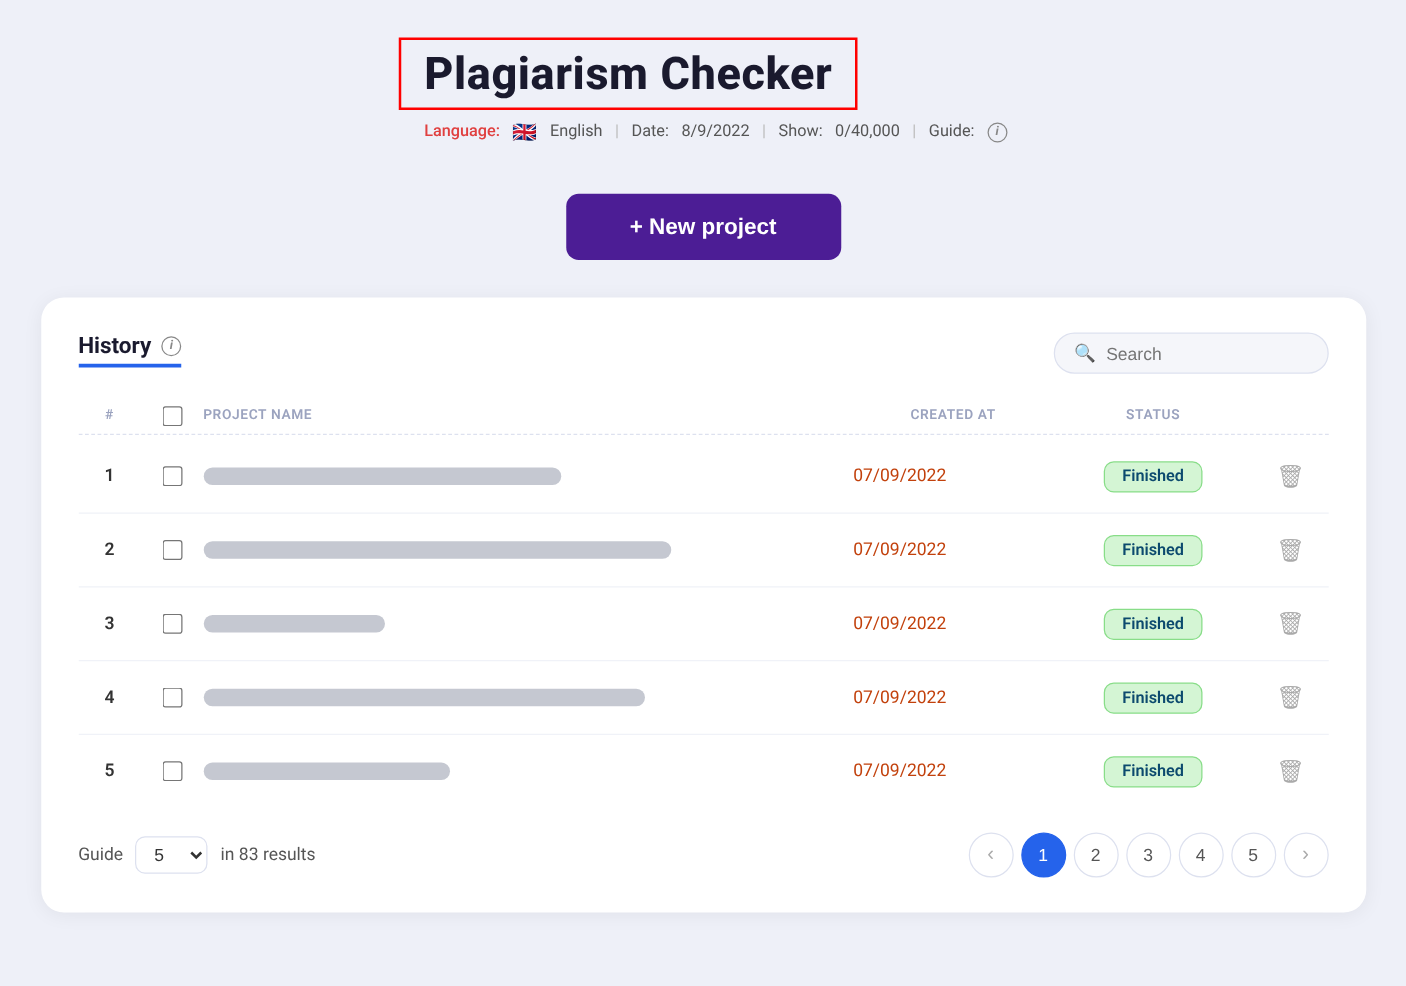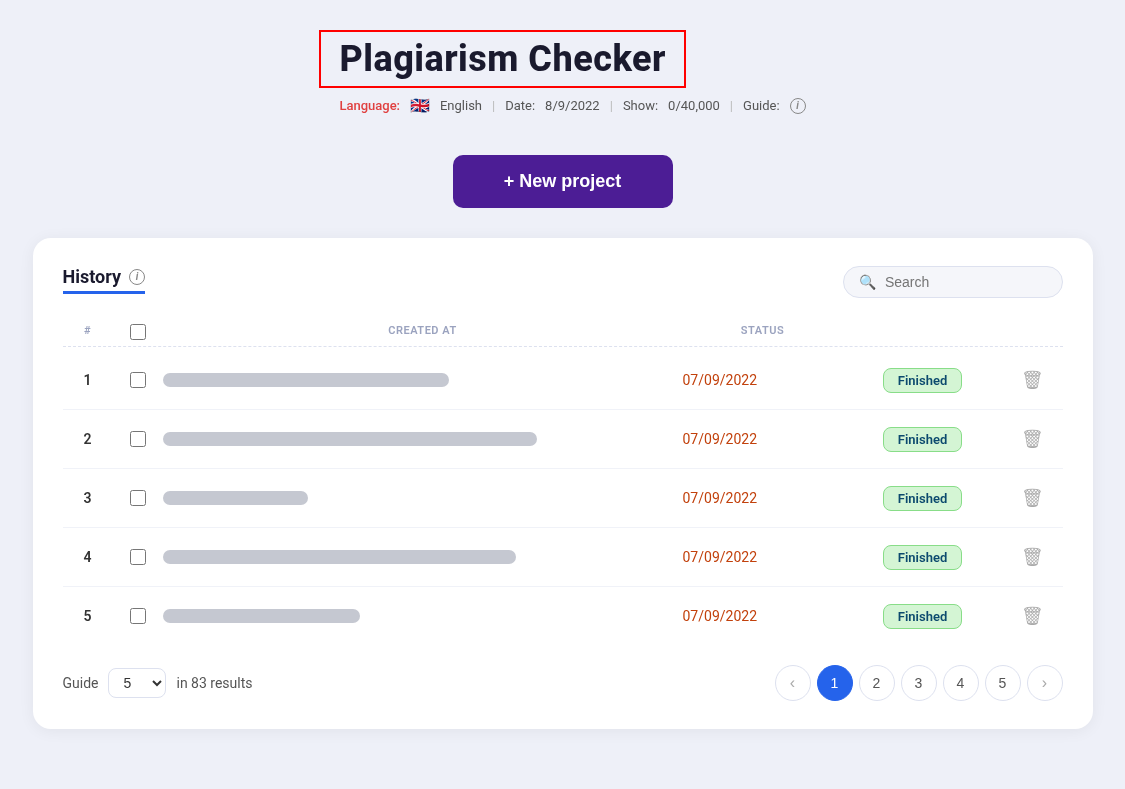--- a/index.html
+++ b/index.html
@@ -337,20 +337,21 @@
       <span class="search-icon">🔍</span>
       <input class="search-input" type="text" placeholder="Search" style="">
     </div>
   </div>
 
   <div class="table-header">
     <span class="col-num">#</span>
     <div class="header-checkbox">
       <input type="checkbox" style="">
     </div>
+    <span class="col-name">PROJECT NAME</span>
     <span class="col-date">CREATED AT</span>
     <span class="col-status">STATUS</span>
     <span></span>
   </div>
 
   <div id="table-body">
       <div class="table-row">
       <div class="row-num">1</div>
       <div class="row-checkbox">
         <input type="checkbox" style="">

